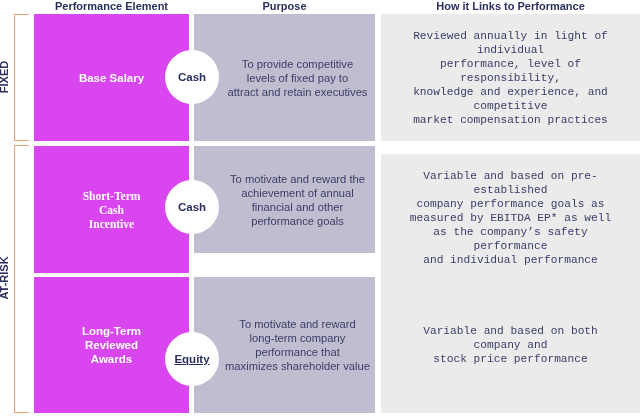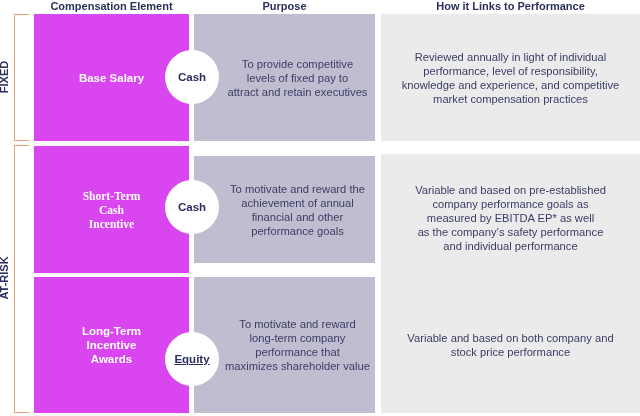--- a/index.html
+++ b/index.html
@@ -12,30 +12,30 @@
   .side-label { position: absolute; font-size: 11px; font-weight: bold; color: #2b2f5e;
                 transform: rotate(-90deg); transform-origin: center center; white-space: nowrap;
                 text-align: center; width: 80px; height: 12px; line-height: 12px; }
   .cell { position: absolute; display: flex; align-items: center; justify-content: center;
           text-align: center; box-sizing: border-box; }
   .c1 { left: 34px; width: 155px; background: #d946ef; color: #ffffff; font-weight: bold;
         font-size: 11.5px; line-height: 14px; }
   .c2 { left: 194px; width: 181px; background: #c1bdd0; color: #3a3d66; font-size: 11.2px;
         line-height: 14px; padding-left: 26px; padding-right: 0; }
   .c3 { left: 381px; width: 259px; background: #ebebeb; color: #3a3d66; font-size: 11.2px;
-        line-height: 14px; padding: 0 16px; }
+        line-height: 14px; padding: 0 16px; font-family: Liberation Mono, monospace; }
   .circle { position: absolute; width: 54px; height: 54px; border-radius: 50%; background: #ffffff;
             display: flex; align-items: center; justify-content: center; font-weight: bold;
             font-size: 11.5px; color: #2b2f5e; left: 165px; }
   .txt { white-space: pre-line; }
 </style>
 </head>
 <body>
 
-<div class="hdr" style="left:34px;width:155px;">Compensation Element</div>
+<div class="hdr" style="left:34px;width:155px;">Performance Element</div>
 <div class="hdr" style="left:194px;width:181px;">Purpose</div>
 <div class="hdr" style="left:381px;width:259px;">How it Links to Performance</div>
 
 <div class="bracket" style="left:14px;top:14px;height:127px;">
   <div class="tab" style="top:0;"></div>
   <div class="tab" style="top:126px;"></div>
 </div>
 <div class="side-label" style="left:-36px;top:71px;">FIXED</div>
 
 <div class="bracket" style="left:14px;top:145px;height:268px;">
@@ -60,40 +60,40 @@
 </div>
 <div class="circle" style="top:50px;">
   <span>Cash</span>
 </div>
 
 <div class="cell c1" style="top:146px;height:127px;font-family:Liberation Serif, serif;">
   <span class="txt">Short-Term
 Cash
 Incentive</span>
 </div>
-<div class="cell c2" style="top:156px;height:107px;">
+<div class="cell c2" style="top:146px;height:107px;">
   <span class="txt">To motivate and reward the
 achievement of annual
 financial and other
 performance goals</span>
 </div>
 <div class="cell c3" style="top:146px;height:127px;margin-top:8px;">
   <span class="txt">Variable and based on pre-established
 company performance goals as
 measured by EBITDA EP* as well
 as the company’s safety performance
 and individual performance</span>
 </div>
 <div class="circle" style="top:180px;">
   <span>Cash</span>
 </div>
 
 <div class="cell c1" style="top:277px;height:136px;">
   <span class="txt">Long-Term
-Incentive
+Reviewed
 Awards</span>
 </div>
 <div class="cell c2" style="top:277px;height:136px;">
   <span class="txt">To motivate and reward
 long-term company
 performance that
 maximizes shareholder value</span>
 </div>
 <div class="cell c3" style="top:277px;height:136px;">
   <span class="txt">Variable and based on both company and

